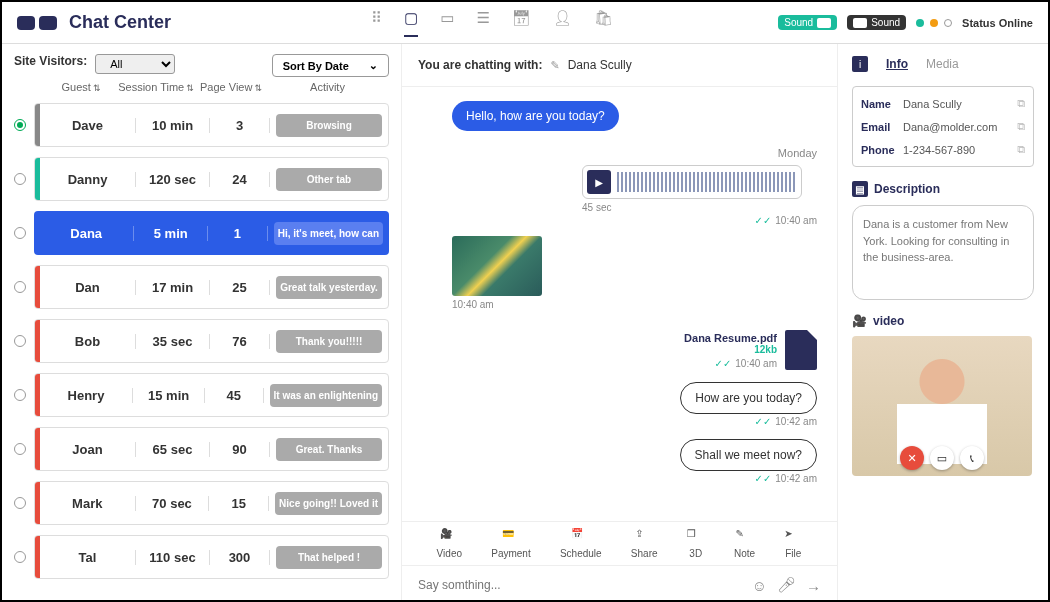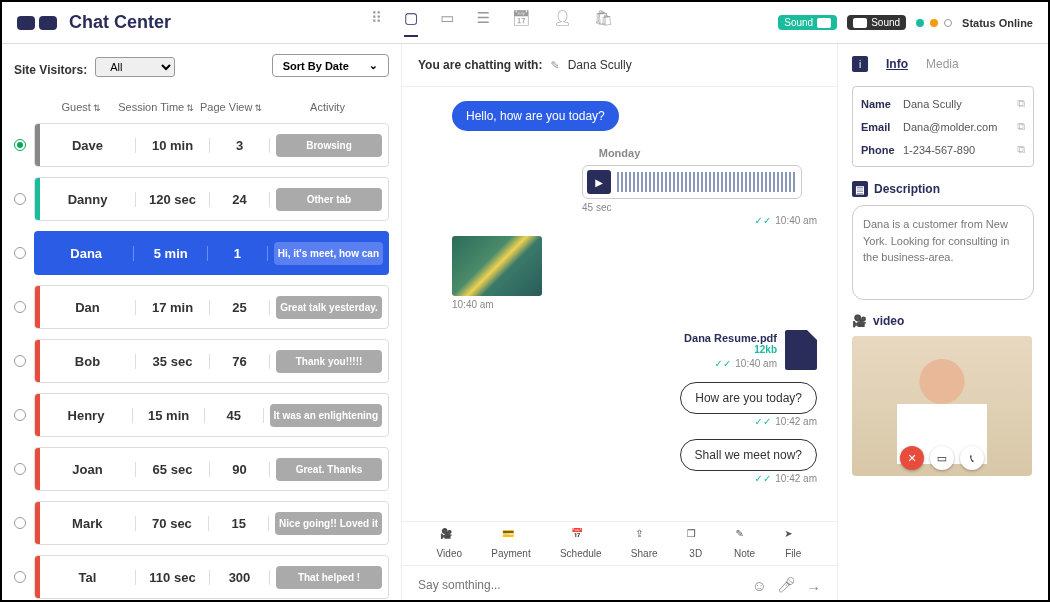--- a/index.html
+++ b/index.html
@@ -15,21 +15,21 @@
 .sound-btn{border:1px solid #ccc;border-radius:4px;padding:2px 6px;font-size:10px;display:flex;align-items:center;gap:4px}
 .sound-btn.green{background:#1abc9c;color:#fff;border:none}
 .sound-btn.dark{background:#333;color:#fff;border:none}
 .toggle{width:14px;height:10px;background:#fff;border-radius:2px}
 .status-dots{display:flex;gap:6px;align-items:center}
 .dot{width:8px;height:8px;border-radius:50%}
 .dot.g{background:#1abc9c}.dot.y{background:#f39c12}.dot.gr{border:1px solid #999}
 .status-txt{font-weight:bold;font-size:11px}
 .main{display:flex;height:560px}
 .left{width:400px;border-right:1px solid #eee;padding:10px 12px;overflow-y:auto}
-.left-top{display:flex;align-items:flex-end;gap:8px;margin-bottom:24px}
+.left-top{display:flex;align-items:flex-start;gap:8px;margin-bottom:4px}
 .left-top label{font-weight:bold;font-size:12px}
 .left-top select{border:1px solid #999;border-radius:3px;padding:2px 10px;width:80px;font-size:11px}
 .sort-btn{margin-left:auto;border:1px solid #999;border-radius:4px;padding:4px 10px;font-size:11px;font-weight:bold;background:#fff;display:flex;align-items:center;gap:20px}
 .col-headers{display:flex;margin:4px 0 10px 32px;color:#666;font-size:11px;gap:0}
 .col-headers>div{text-align:center}
 .ch-guest{width:70px}.ch-sess{width:80px}.ch-pv{width:70px}.ch-act{flex:1}
 .sorticon{font-size:9px;margin-left:2px}
 .visitor-row{display:flex;align-items:center;margin-bottom:10px;gap:8px}
 .radio{width:12px;height:12px;border:1px solid #999;border-radius:50%;flex-shrink:0}
 .radio.sel{border:1px solid #0a5;display:flex;align-items:center;justify-content:center}
@@ -45,21 +45,21 @@
 .v-card.active .v-name,.v-card.active .v-sess,.v-card.active .v-pv{border-right:1px solid rgba(255,255,255,.3)}
 .v-act{flex:1;padding:0 6px}
 .act-pill{background:#aaa;color:#fff;font-size:10px;border-radius:4px;padding:6px 4px;text-align:center;font-weight:bold;white-space:nowrap;overflow:hidden;text-overflow:ellipsis}
 .v-card.active .act-pill{background:#5a7ff0}
 .center{flex:1;display:flex;flex-direction:column;border-right:1px solid #eee}
 .chat-head{padding:14px 16px;border-bottom:1px solid #eee;display:flex;align-items:center;gap:8px;font-size:12px}
 .chat-head b{color:#333}
 .pencil{color:#999;font-size:11px}
 .chat-body{flex:1;padding:14px 20px;overflow-y:auto;position:relative}
 .bubble-out{background:#2b5ce6;color:#fff;border-radius:16px;padding:8px 14px;display:inline-block;font-size:12px;margin-left:30px;margin-bottom:16px}
-.day-label{text-align:center;color:#888;font-size:11px;font-weight:bold;margin-bottom:6px}
+.day-label{text-align:right;color:#888;font-size:11px;font-weight:normal;margin-bottom:6px}
 .audio-msg{margin-left:160px;margin-bottom:4px}
 .audio-box{border:1px solid #ccc;border-radius:6px;display:flex;align-items:center;padding:4px;gap:6px;width:220px}
 .play{background:#2a2d5a;color:#fff;width:24px;height:24px;border-radius:3px;display:flex;align-items:center;justify-content:center;font-size:10px}
 .wave{flex:1;height:20px;background:repeating-linear-gradient(90deg,#5a6b9a 0 2px,transparent 2px 4px);opacity:.7}
 .tstamp{font-size:10px;color:#888;margin-top:3px}
 .ticks{color:#1abc9c;font-size:10px;margin-right:4px}
 .right-meta{text-align:right;font-size:10px;color:#888;margin-top:2px}
 .img-msg{margin:10px 0 4px 30px}
 .thumb{width:90px;height:60px;background:linear-gradient(135deg,#2a6b5a 0%,#4a8b6a 40%,#f0d050 50%,#3a7a6a 60%,#2a5b5a 100%);border-radius:3px}
 .file-msg{margin-left:200px;margin-top:20px;display:flex;align-items:center;gap:8px;justify-content:flex-end}

